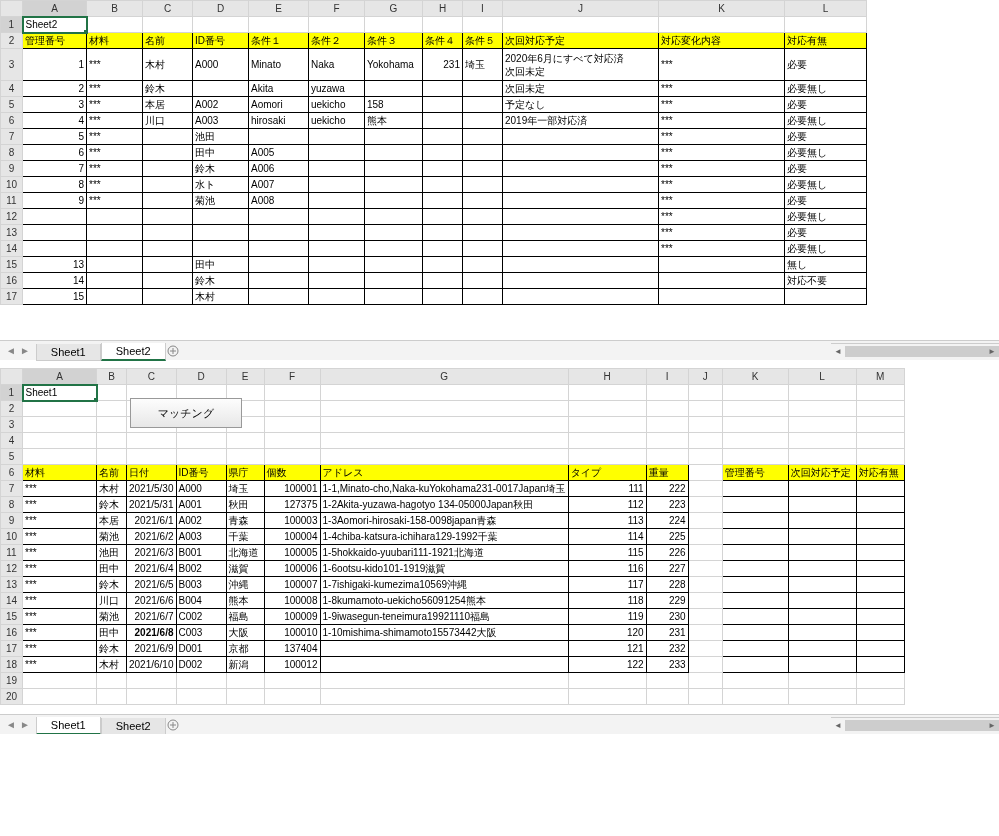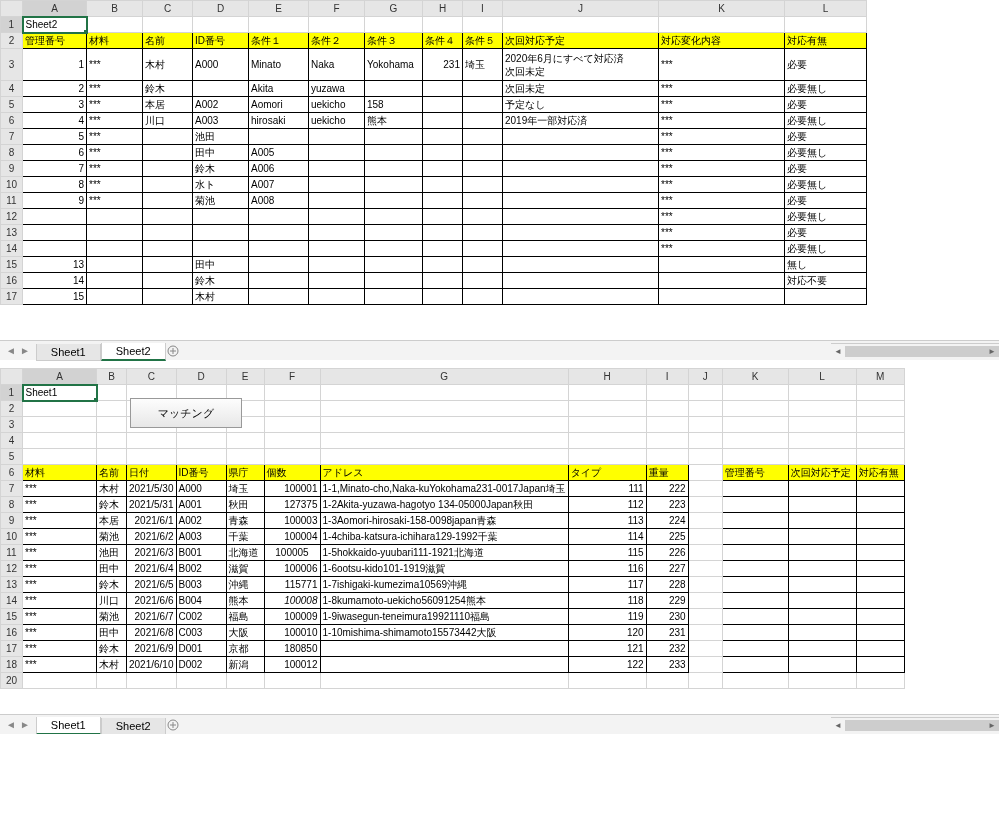--- a/index.html
+++ b/index.html
@@ -552,21 +552,21 @@
             <td style="border: 1px solid rgb(0, 0, 0);"></td>
             <td style="border: 1px solid rgb(0, 0, 0);"></td>
           </tr>
           <tr>
             <th class="rowhdr">11</th>
             <td style="border: 1px solid rgb(0, 0, 0);">***</td>
             <td style="border: 1px solid rgb(0, 0, 0);">池田</td>
             <td class="rnum" style="border: 1px solid rgb(0, 0, 0);">2021/6/3</td>
             <td style="border: 1px solid rgb(0, 0, 0);">B001</td>
             <td style="border: 1px solid rgb(0, 0, 0);">北海道</td>
-            <td class="rnum" style="border: 1px solid rgb(0, 0, 0); text-align: center;">100005</td>
+            <td class="rnum" style="border: 1px solid rgb(0, 0, 0);">100005</td>
             <td style="border: 1px solid rgb(0, 0, 0);">1-5hokkaido-yuubari111-1921北海道</td>
             <td class="rnum" style="border: 1px solid rgb(0, 0, 0); text-align: right;">115</td>
             <td class="rnum" style="border: 1px solid rgb(0, 0, 0);">226</td>
             <td></td>
             <td style="border: 1px solid rgb(0, 0, 0);"></td>
             <td style="border: 1px solid rgb(0, 0, 0);"></td>
             <td style="border: 1px solid rgb(0, 0, 0);"></td>
           </tr>
           <tr>
             <th class="rowhdr">12</th>
@@ -584,37 +584,37 @@
             <td style="border: 1px solid rgb(0, 0, 0);"></td>
             <td style="border: 1px solid rgb(0, 0, 0);"></td>
           </tr>
           <tr>
             <th class="rowhdr">13</th>
             <td style="border: 1px solid rgb(0, 0, 0);">***</td>
             <td style="border: 1px solid rgb(0, 0, 0);">鈴木</td>
             <td class="rnum" style="border: 1px solid rgb(0, 0, 0);">2021/6/5</td>
             <td style="border: 1px solid rgb(0, 0, 0);">B003</td>
             <td style="border: 1px solid rgb(0, 0, 0);">沖縄</td>
-            <td class="rnum" style="border: 1px solid rgb(0, 0, 0);">115771</td>
+            <td class="rnum" style="border: 1px solid rgb(0, 0, 0);">100007</td>
             <td style="border: 1px solid rgb(0, 0, 0);">1-7ishigaki-kumezima10569沖縄</td>
             <td class="rnum" style="border: 1px solid rgb(0, 0, 0);">117</td>
             <td class="rnum" style="border: 1px solid rgb(0, 0, 0);">228</td>
             <td></td>
             <td style="border: 1px solid rgb(0, 0, 0);"></td>
             <td style="border: 1px solid rgb(0, 0, 0);"></td>
             <td style="border: 1px solid rgb(0, 0, 0);"></td>
           </tr>
           <tr>
             <th class="rowhdr">14</th>
             <td style="border: 1px solid rgb(0, 0, 0);">***</td>
             <td style="border: 1px solid rgb(0, 0, 0);">川口</td>
             <td class="rnum" style="border: 1px solid rgb(0, 0, 0);">2021/6/6</td>
             <td style="border: 1px solid rgb(0, 0, 0);">B004</td>
             <td style="border: 1px solid rgb(0, 0, 0);">熊本</td>
-            <td class="rnum" style="border: 1px solid rgb(0, 0, 0); font-style: italic;">100008</td>
+            <td class="rnum" style="border: 1px solid rgb(0, 0, 0);">100008</td>
             <td style="border: 1px solid rgb(0, 0, 0);">1-8kumamoto-uekicho56091254熊本</td>
             <td class="rnum" style="border: 1px solid rgb(0, 0, 0);">118</td>
             <td class="rnum" style="border: 1px solid rgb(0, 0, 0);">229</td>
             <td></td>
             <td style="border: 1px solid rgb(0, 0, 0);"></td>
             <td style="border: 1px solid rgb(0, 0, 0);"></td>
             <td style="border: 1px solid rgb(0, 0, 0);"></td>
           </tr>
           <tr>
             <th class="rowhdr">15</th>
@@ -629,40 +629,40 @@
             <td class="rnum" style="border: 1px solid rgb(0, 0, 0);">230</td>
             <td></td>
             <td style="border: 1px solid rgb(0, 0, 0);"></td>
             <td style="border: 1px solid rgb(0, 0, 0);"></td>
             <td style="border: 1px solid rgb(0, 0, 0);"></td>
           </tr>
           <tr>
             <th class="rowhdr">16</th>
             <td style="border: 1px solid rgb(0, 0, 0);">***</td>
             <td style="border: 1px solid rgb(0, 0, 0);">田中</td>
-            <td class="rnum" style="border: 1px solid rgb(0, 0, 0);">2021/6/8</td>
+            <td class="rnum" style="border: 1px solid rgb(0, 0, 0); font-weight: bold;">2021/6/8</td>
             <td style="border: 1px solid rgb(0, 0, 0);">C003</td>
             <td style="border: 1px solid rgb(0, 0, 0);">大阪</td>
             <td class="rnum" style="border: 1px solid rgb(0, 0, 0);">100010</td>
             <td style="border: 1px solid rgb(0, 0, 0); margin-left: 28px;">1-10mishima-shimamoto15573442大阪</td>
             <td class="rnum" style="border: 1px solid rgb(0, 0, 0);">120</td>
             <td class="rnum" style="border: 1px solid rgb(0, 0, 0);">231</td>
             <td></td>
             <td style="border: 1px solid rgb(0, 0, 0);"></td>
             <td style="border: 1px solid rgb(0, 0, 0);"></td>
             <td style="border: 1px solid rgb(0, 0, 0);"></td>
           </tr>
           <tr>
             <th class="rowhdr">17</th>
             <td style="border: 1px solid rgb(0, 0, 0);">***</td>
             <td style="border: 1px solid rgb(0, 0, 0);">鈴木</td>
             <td class="rnum" style="border: 1px solid rgb(0, 0, 0);">2021/6/9</td>
             <td style="border: 1px solid rgb(0, 0, 0);">D001</td>
             <td style="border: 1px solid rgb(0, 0, 0);">京都</td>
-            <td class="rnum" style="border: 1px solid rgb(0, 0, 0);">180850</td>
+            <td class="rnum" style="border: 1px solid rgb(0, 0, 0);">137404</td>
             <td style="border: 1px solid rgb(0, 0, 0);"></td>
             <td class="rnum" style="border: 1px solid rgb(0, 0, 0);">121</td>
             <td class="rnum" style="border: 1px solid rgb(0, 0, 0);">232</td>
             <td></td>
             <td style="border: 1px solid rgb(0, 0, 0);"></td>
             <td style="border: 1px solid rgb(0, 0, 0);"></td>
             <td style="border: 1px solid rgb(0, 0, 0);"></td>
           </tr>
           <tr>
             <th class="rowhdr">18</th>
@@ -672,20 +672,36 @@
             <td style="border: 1px solid rgb(0, 0, 0);">D002</td>
             <td style="border: 1px solid rgb(0, 0, 0);">新潟</td>
             <td class="rnum" style="border: 1px solid rgb(0, 0, 0);">100012</td>
             <td style="border: 1px solid rgb(0, 0, 0);"></td>
             <td class="rnum" style="border: 1px solid rgb(0, 0, 0);">122</td>
             <td class="rnum" style="border: 1px solid rgb(0, 0, 0);">233</td>
             <td></td>
             <td style="border: 1px solid rgb(0, 0, 0);"></td>
             <td style="border: 1px solid rgb(0, 0, 0);"></td>
             <td style="border: 1px solid rgb(0, 0, 0);"></td>
+          </tr>
+          <tr>
+            <th class="rowhdr">19</th>
+            <td></td>
+            <td></td>
+            <td></td>
+            <td></td>
+            <td></td>
+            <td></td>
+            <td></td>
+            <td></td>
+            <td></td>
+            <td></td>
+            <td></td>
+            <td></td>
+            <td></td>
           </tr>
           <tr>
             <th class="rowhdr">20</th>
             <td></td>
             <td></td>
             <td></td>
             <td></td>
             <td></td>
             <td></td>
             <td></td>

